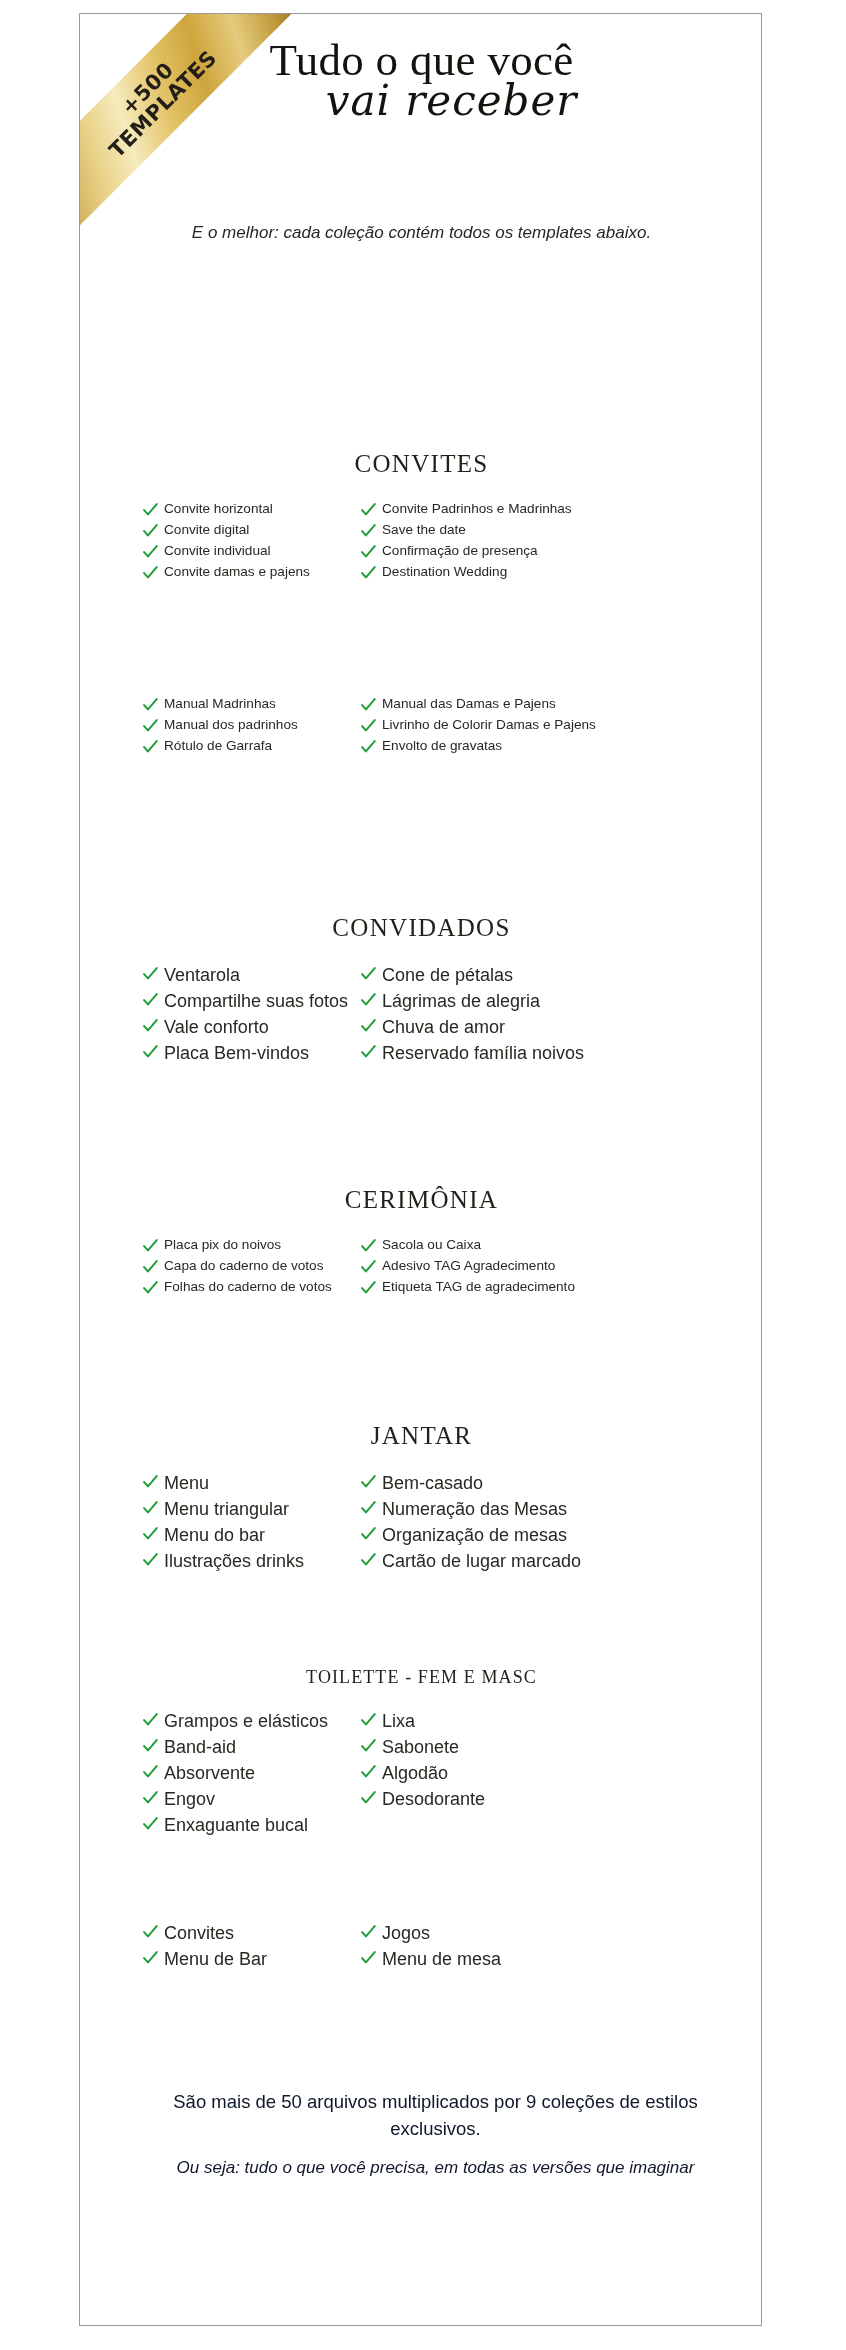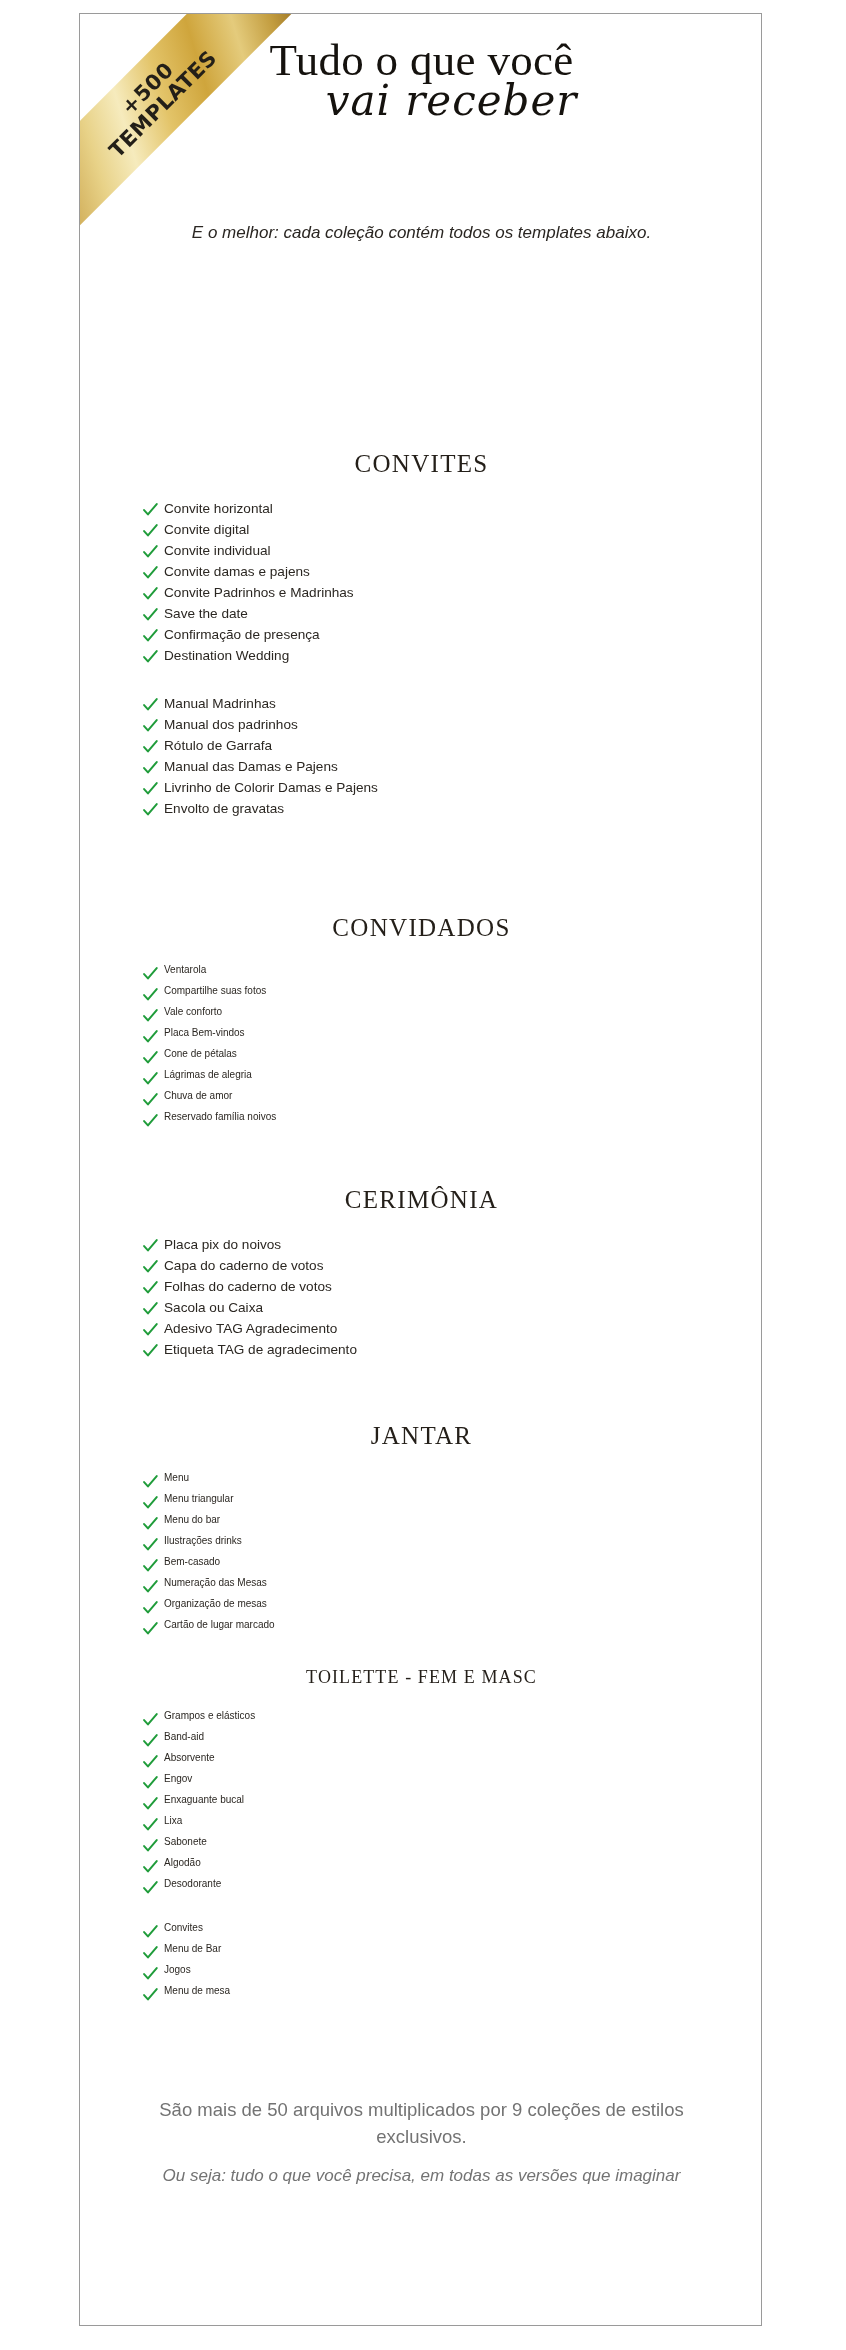--- a/index.html
+++ b/index.html
@@ -136,58 +136,56 @@
     margin-bottom: 22px;
   }
   .section-title.wide {
     font-size: 18px;
     letter-spacing: 1.1px;
   }
   .cols {
     display: flex;
     justify-content: flex-start;
     padding-left: 62px;
-    flex-direction: column;
   }
   .col {
     display: flex;
     flex-direction: column;
   }
   .col.left  { width: 218px; }
   .col.right { width: 300px; }
 
   .item {
     display: flex;
     align-items: flex-start;
     margin-bottom: 3px;
-    font-size: 10px;
+    font-size: 18px;
     line-height: 1.28;
     color: #2b2722;
     white-space: nowrap;
   }
   .item .check {
     flex: 0 0 auto;
     width: 17px;
     height: 17px;
     margin-right: 5px;
     margin-top: 1px;
   }
   .item .check svg { display: block; }
   .item .label { display: inline-block; }
 
   .item.tight { font-size: 13.6px; }
 
   
   .footer {
     position: absolute;
-    left: 40px;
+    left: 54px;
     width: 603px;
     text-align: center;
-    color: #737373;
-    margin-top: 8px;
+    color: #0f172a;
   }
   #footer-1 {
     top: 2075px;
     font-size: 18.5px;
     line-height: 1.44;
   }
   #footer-2 {
     top: 2142px;
     font-size: 17px;
     line-height: 1.45;

